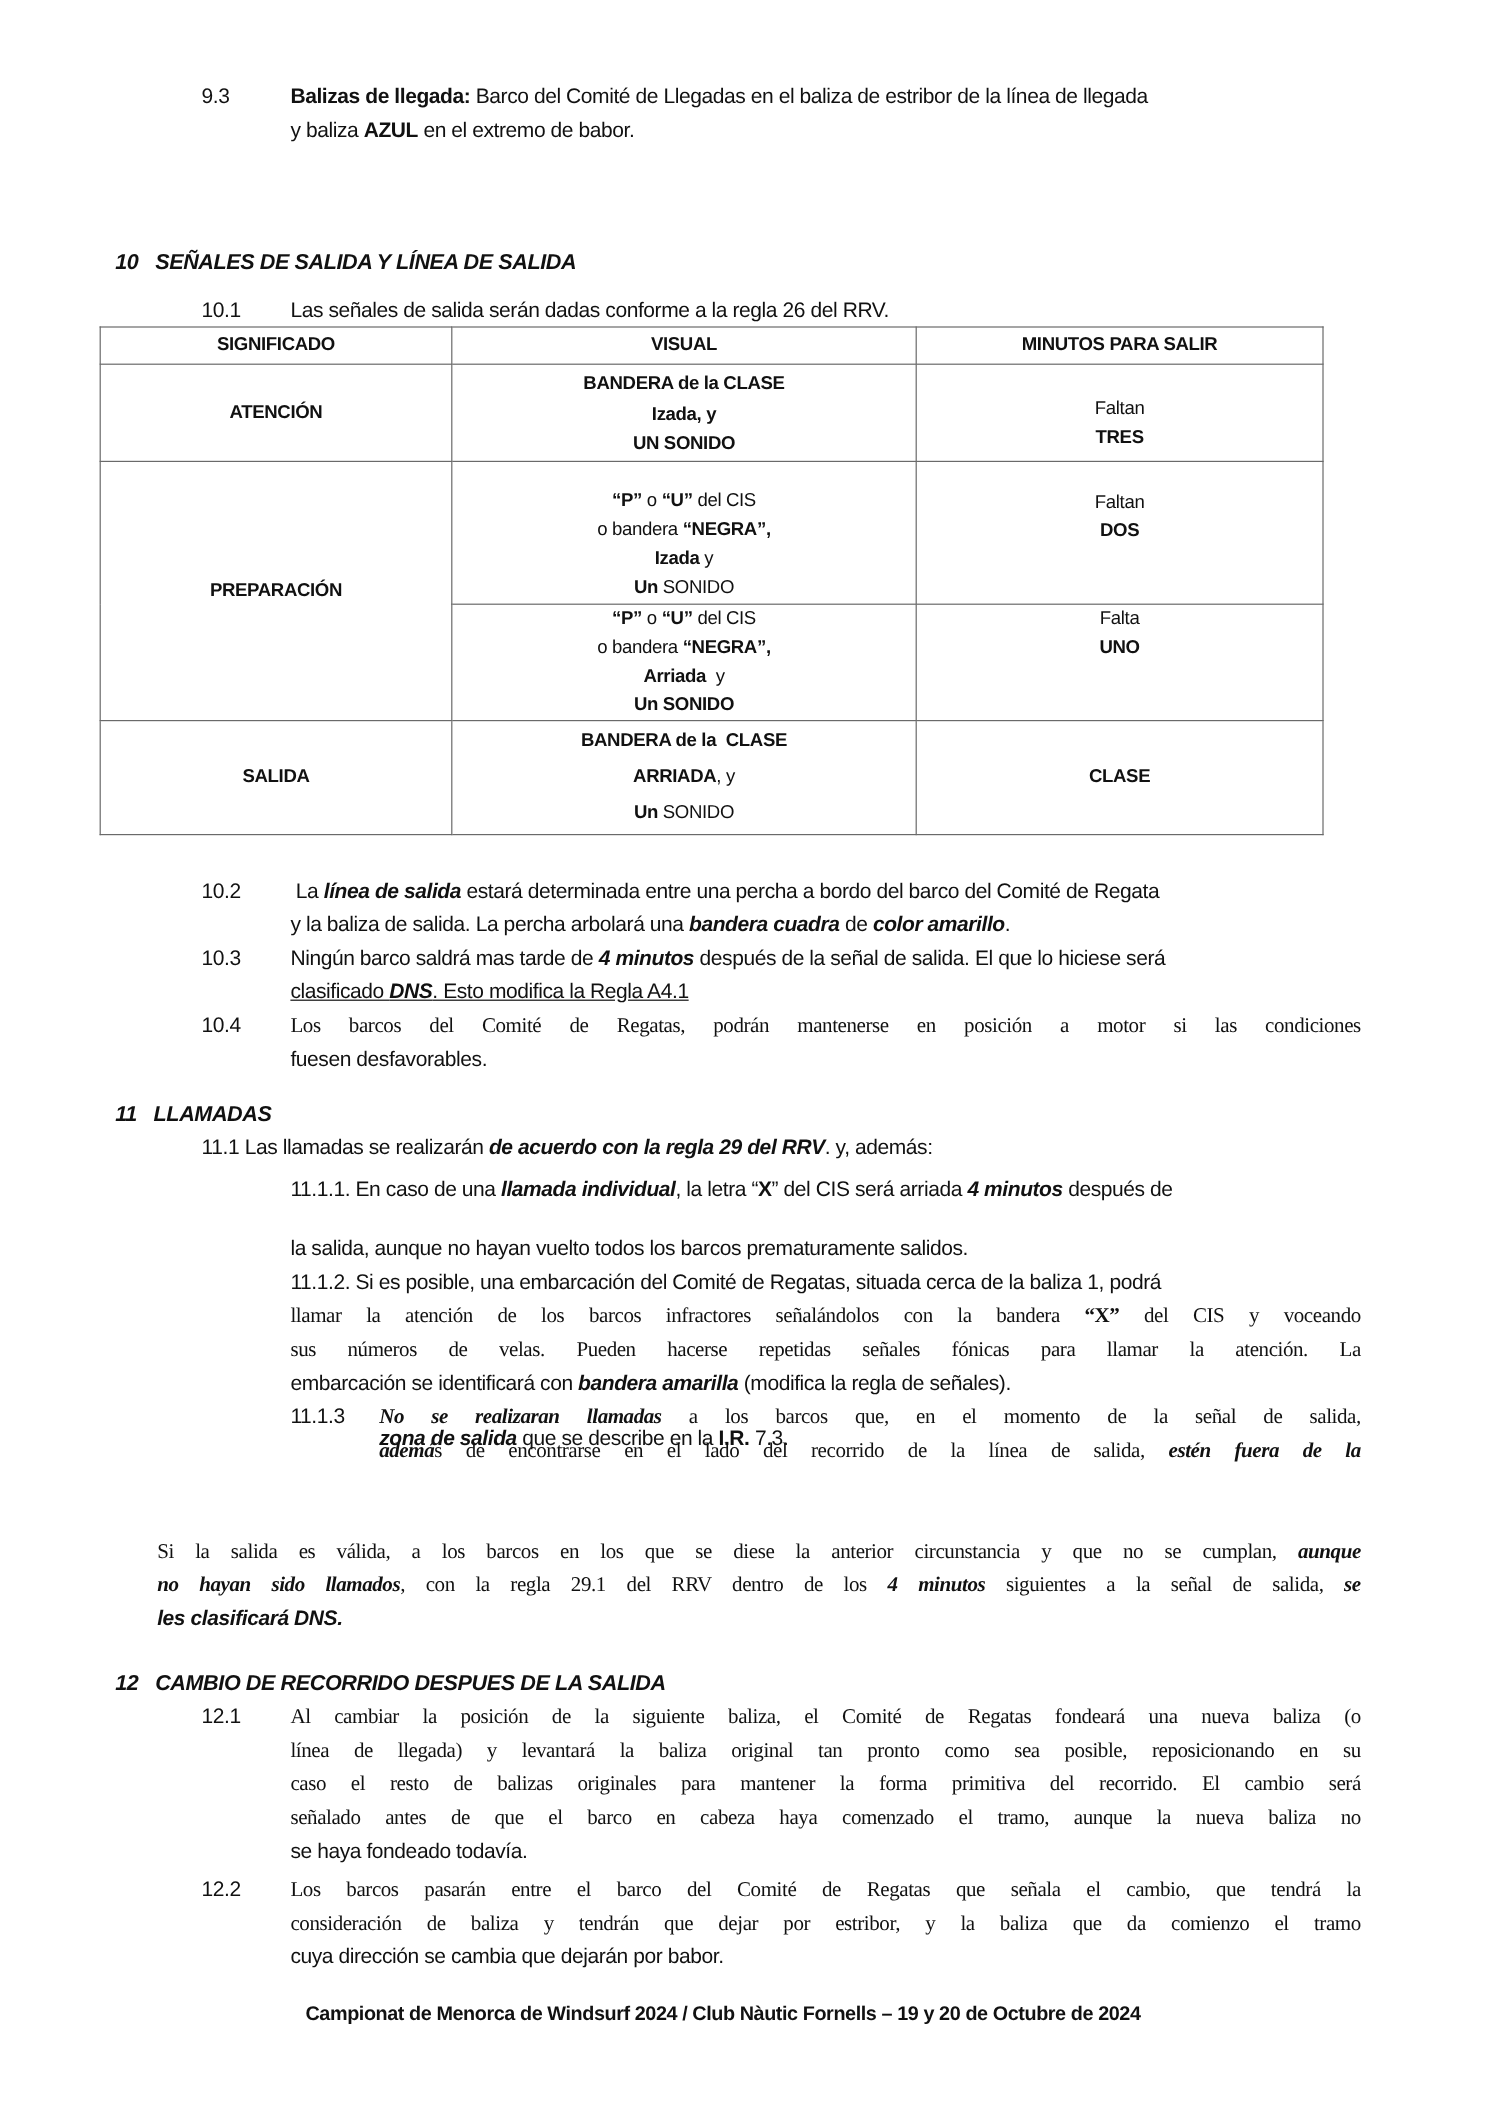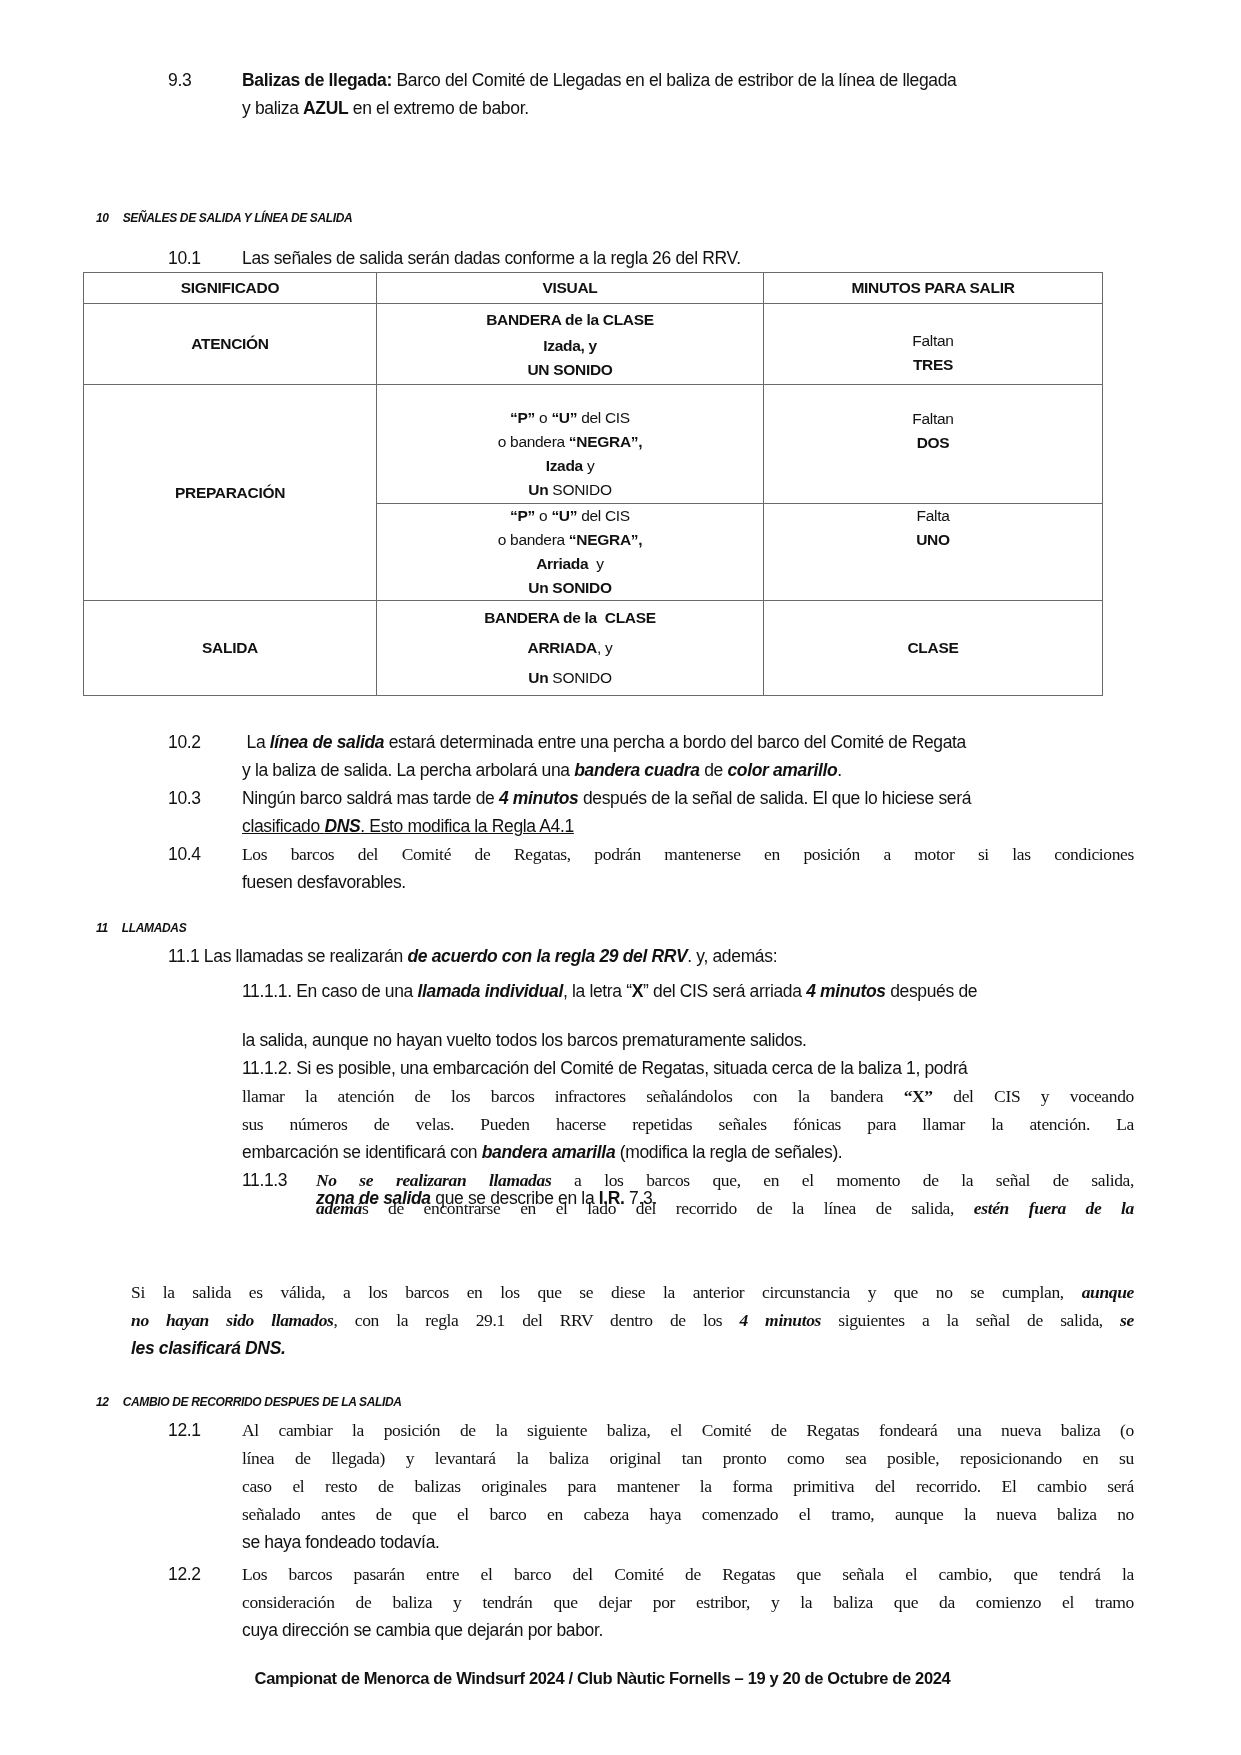--- a/index.html
+++ b/index.html
@@ -5,21 +5,21 @@
   html, body { margin:0; padding:0; background:#ffffff; }
   body {
     width:1241px; height:1755px; position:relative; overflow:hidden;
     font-family:"Liberation Sans", sans-serif; color:#111111;
     font-size:17.5px; letter-spacing:-0.35px;
   }
   .line { position:absolute; white-space:nowrap; line-height:28px; }
   .num { position:absolute; white-space:nowrap; line-height:28px; }
   .just { position:absolute; line-height:28px; text-align:justify; text-align-last:left; }
   .just.lastjust { text-align-last:justify;font-family:Liberation Serif, serif; }
-  .h { position:absolute; font-weight:bold; font-style:italic; white-space:nowrap; font-size:12px; line-height:28px; }
+  .h { position:absolute; font-weight:bold; font-style:italic; white-space:nowrap; font-size:18px; line-height:28px; }
   b, .b { font-weight:bold; }
   .bi { font-weight:bold; font-style:italic; }
 
   table.signals {
     position:absolute; left:83px; top:272px; width:1020px;
     border-collapse:collapse; font-size:15.5px; letter-spacing:-0.3px;
   }
   table.signals td, table.signals th {
     border:1.5px solid #6a6a6a; text-align:center; vertical-align:middle; padding:0;
   }

